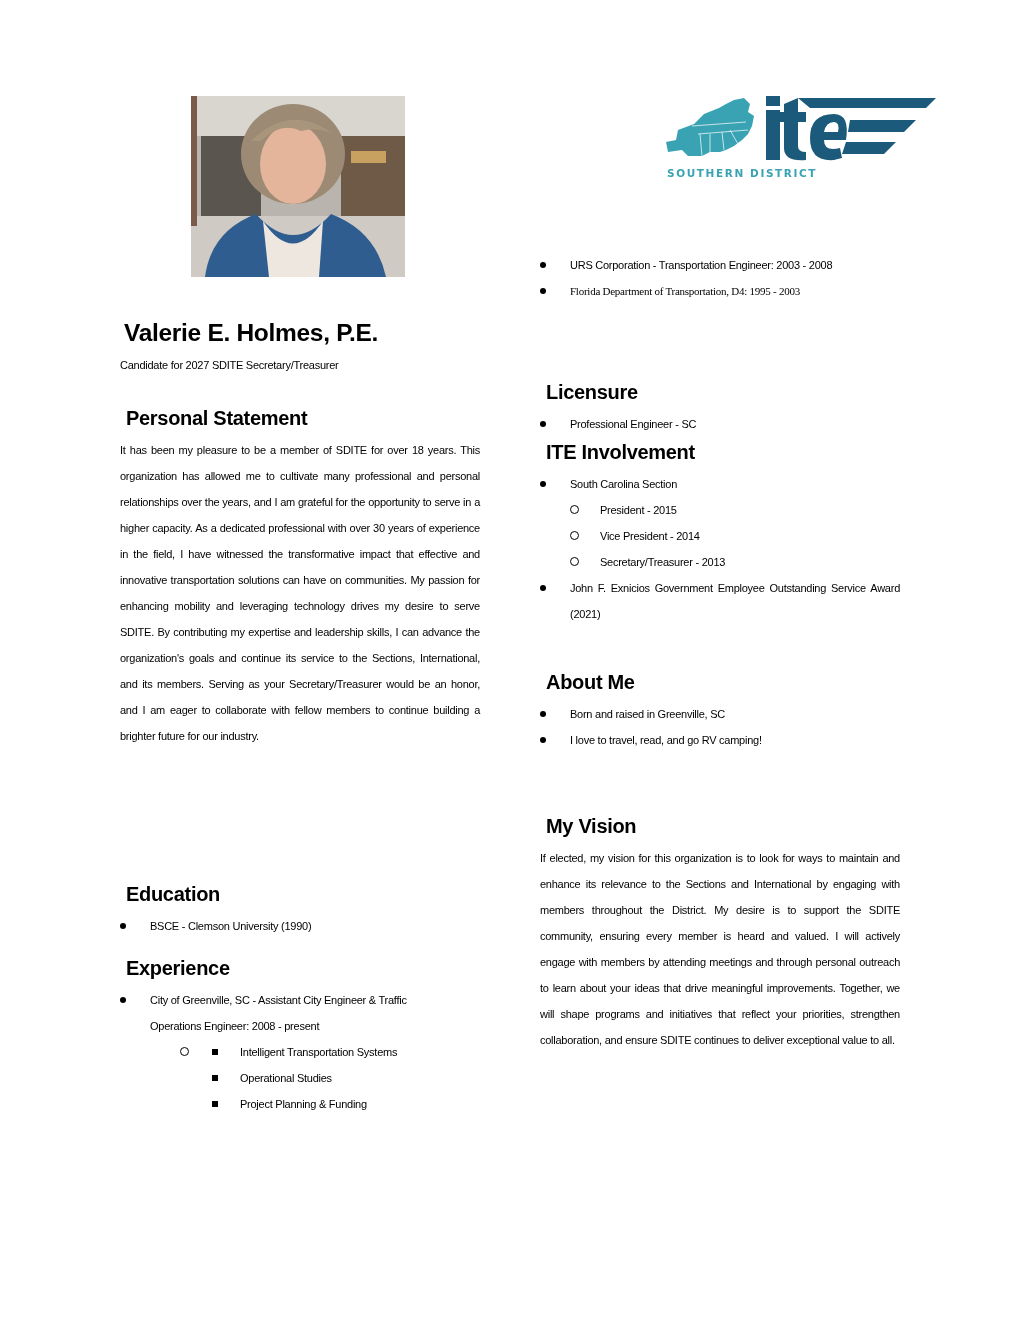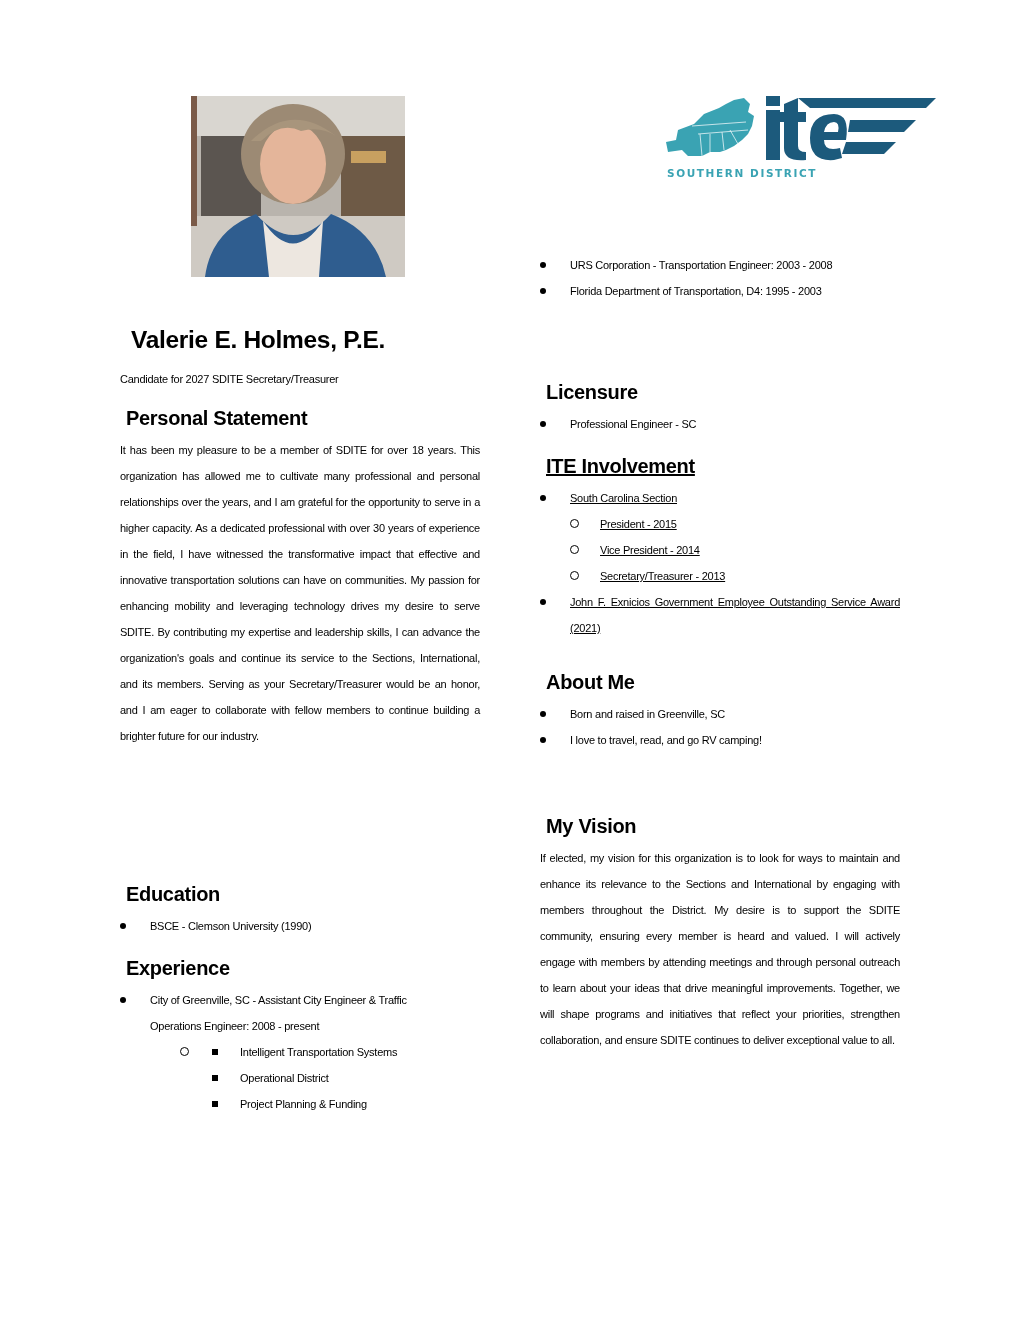--- a/index.html
+++ b/index.html
@@ -3,21 +3,21 @@
 <meta charset="utf-8">
 <style>
   html, body { margin: 0; padding: 0; background: #ffffff; }
   body { width: 1020px; height: 1320px; position: relative; overflow: hidden;
          font-family: "Liberation Sans", sans-serif; color: #000; }
   .col { position: absolute; width: 360px; }
   .col-left { left: 120px; }
   .col-right { left: 540px; }
   .txt { font-size: 11px; line-height: 26px; letter-spacing: -0.25px; }
   .just { text-align: justify; }
-  h1.name { margin: 11px; font-size: 24.5px; font-weight: bold; line-height: 30px; letter-spacing: -0.3px; }
+  h1.name { margin: 4px; font-size: 24.5px; font-weight: bold; line-height: 30px; letter-spacing: -0.3px; }
   h2.sec { margin: 6px; font-size: 20px; font-weight: bold; line-height: 26px; letter-spacing: -0.3px; }
   ul { list-style: none; margin: 0; padding: 0; }
   li.l1 { position: relative; padding-left: 30px; }
   li.l2 { position: relative; padding-left: 60px; }
   li.l3 { position: relative; padding-left: 120px; }
   .bul { position: absolute; top: 0; width: 14px; text-align: left; }
   .b1 { left: 0; }
   .b2 { left: 30px; font-size: 13px; }
   .b3 { left: 60px; font-size: 13px; }
   .dot::before { content: ""; display: inline-block; width: 6px; height: 6px; border-radius: 50%; background:#000; vertical-align: middle; margin-top:-3px; }
@@ -79,40 +79,40 @@
 </div>
 
 <div class="col col-left" style="top:949px;">
   <h2 class="sec">Experience</h2>
   <ul class="txt" style="width:330px;">
     <li class="l1"><span class="bul b1 dot"></span><span>City of Greenville, SC - Assistant City Engineer &amp; Traffic Operations Engineer: 2008 - present</span></li>
     <li class="l2">
         <span class="bul b3 circ"></span>
       </li>
     <li class="l3" style="padding-left:120px;"><span class="bul sq" style="left:92px;"></span><span>Intelligent Transportation Systems</span></li>
-    <li class="l3" style="padding-left:120px;"><span class="bul sq" style="left:92px;"></span><span>Operational District</span></li>
+    <li class="l3" style="padding-left:120px;"><span class="bul sq" style="left:92px;"></span><span>Operational Studies</span></li>
     <li class="l3" style="padding-left:120px;"><span class="bul sq" style="left:92px;"></span><span>Project Planning &amp; Funding</span></li>
   </ul>
 </div>
 
 <div class="col col-right" style="top:252px;">
   <ul class="txt">
     <li class="l1"><span class="bul b1 dot"></span><span>URS Corporation - Transportation Engineer: 2003 - 2008</span></li>
-    <li class="l1" style="padding-right:10px;"><span class="bul b1 dot"></span><span>Florida Department of Transportation, D4: 1995 - 2003</span></li>
+    <li class="l1" style="padding-right:10px;font-family:Liberation Serif, serif;"><span class="bul b1 dot"></span><span>Florida Department of Transportation, D4: 1995 - 2003</span></li>
   </ul>
 </div>
 
 <div class="col col-right" style="top:373px;">
   <h2 class="sec">Licensure</h2>
   <ul class="txt">
     <li class="l1"><span class="bul b1 dot"></span><span>Professional Engineer - SC</span></li>
   </ul>
 </div>
 
-<div class="col col-right" style="top:447px;text-decoration:underline;">
+<div class="col col-right" style="top:433px;">
   <h2 class="sec">ITE Involvement</h2>
   <ul class="txt just">
     <li class="l1"><span class="bul b1 dot"></span><span>South Carolina Section</span></li>
     <li class="l2"><span class="bul b2 circ"></span><span>President - 2015</span></li>
     <li class="l2"><span class="bul b2 circ"></span><span>Vice President - 2014</span></li>
     <li class="l2"><span class="bul b2 circ"></span><span>Secretary/Treasurer - 2013</span></li>
     <li class="l1" style="text-align:justify;"><span class="bul b1 dot"></span><span>John F. Exnicios Government Employee Outstanding Service Award (2021)</span></li>
   </ul>
 </div>
 

